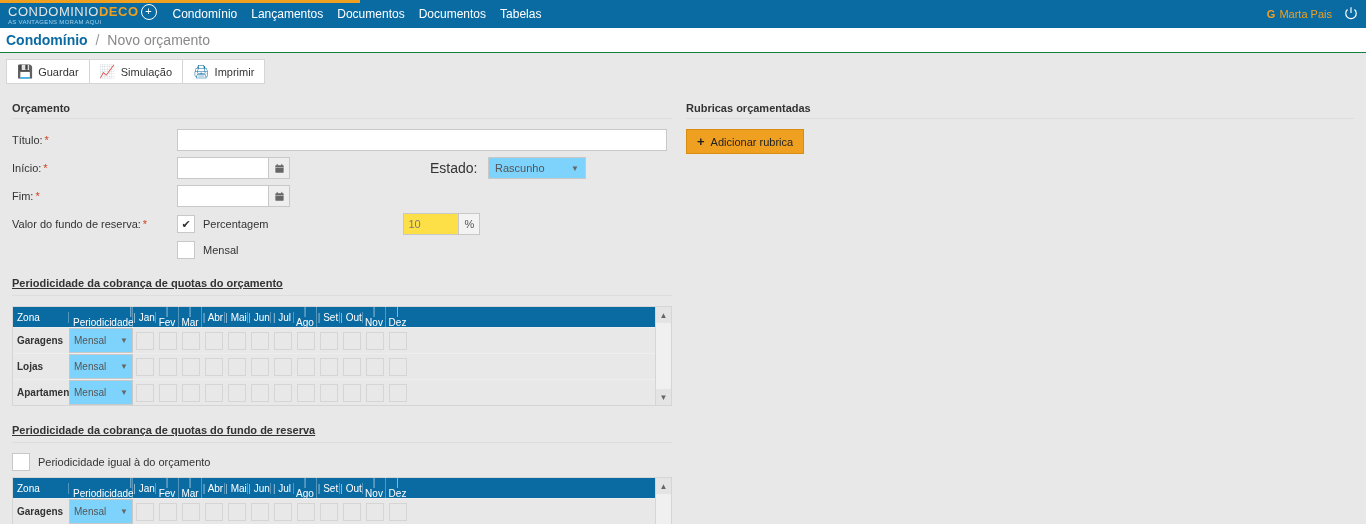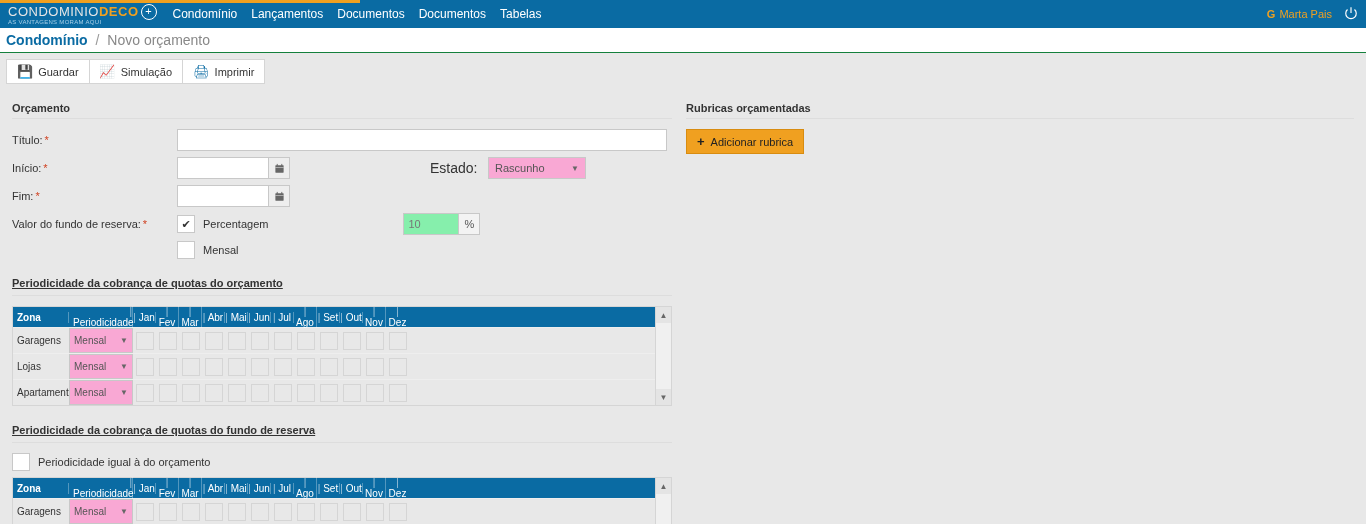--- a/index.html
+++ b/index.html
@@ -38,42 +38,42 @@
 
 .form-row { display: flex; align-items: center; margin-bottom: 6px; }
 .form-label { width: 165px; font-size: 11px; color: #333; }
 .req { color: #d04020; margin-left: 2px; }
 .input-text { height: 22px; border: 1px solid #c8c8c8; padding: 2px 4px; font-size: 11px; background: #fff; }
 .input-full { width: 490px; }
 .input-date { width: 92px; }
 .calendar-btn { width: 22px; height: 22px; border: 1px solid #c8c8c8; background: #eee; display: flex; align-items: center; justify-content: center; cursor: pointer; margin-left: -1px; }
 .calendar-btn svg { width: 11px; height: 11px; fill: #555; }
 .estado-label { width: 58px; font-size: 14px; margin-left: 140px; }
-.select-like { display: flex; align-items: center; height: 22px; border: 1px solid #c8c8c8; background: #f9a8d4; padding: 0 6px; min-width: 98px; justify-content: space-between; cursor: pointer; font-size: 11px; color: #555; }
+.select-like { display: flex; align-items: center; height: 22px; border: 1px solid #c8c8c8; background: #7dd3fc; padding: 0 6px; min-width: 98px; justify-content: space-between; cursor: pointer; font-size: 11px; color: #555; }
 .chev { font-size: 8px; color: #666; }
 
 .chk { width: 18px; height: 18px; border: 1px solid #c8c8c8; background: #fff; display: flex; align-items: center; justify-content: center; cursor: pointer; }
 .chk.checked::after { content: "✔"; font-size: 11px; color: #333; }
 .chk-label { margin-left: 8px; font-size: 11px; }
-.input-num { width: 56px; height: 22px; border: 1px solid #c8c8c8; padding: 2px 4px; font-size: 11px; background: #86efac; color:#777; margin-left: 135px; }
+.input-num { width: 56px; height: 22px; border: 1px solid #c8c8c8; padding: 2px 4px; font-size: 11px; background: #fde047; color:#777; margin-left: 135px; }
 .pct-btn { width: 22px; height: 22px; border: 1px solid #c8c8c8; background: #f3f3f3; display: flex; align-items: center; justify-content: center; margin-left: -1px; font-size: 11px; color:#555; }
 
 .sub-section { margin-top: 18px; }
 .sub-title { font-weight: bold; font-size: 11px; margin-bottom: 6px; text-decoration: underline; }
 
 .grid-wrap { display: flex; }
 .grid { border: 1px solid #d5d5d5; flex: 1; }
 .grid-head { background: #0a6ba3; color: #fff; display: flex; font-size: 10px; height: 20px; align-items: center; }
-.gh-zona { width: 56px; padding-left: 4px; border-right: 1px solid rgba(255,255,255,0.3); font-weight: bold; }
+.gh-zona { width: 56px; padding-left: 4px; border-right: 1px solid rgba(255,255,255,0.3); }
 .gh-period { width: 64px; padding-left: 4px; border-right: 1px solid rgba(255,255,255,0.3); text-align: right; }
 .gh-m { width: 23px; text-align: center; border-right: 1px solid rgba(255,255,255,0.3); }
 .gh-m:last-child { border-right: none; }
 .grid-sep { color: rgba(255,255,255,0.6); }
 .grid-row { display: flex; align-items: center; height: 26px; border-top: 1px solid #eee; padding: 2px 0; }
-.gc-zona { width: 56px; padding-left: 4px; font-size: 10px; }
+.gc-zona { width: 56px; padding-left: 4px; font-size: 10px; font-weight: bold; }
 .gc-period { width: 64px; }
 .gc-period .select-like { min-width: 56px; height: 25px; font-size: 10px; padding: 0 4px; }
 .gc-m { width: 23px; display:flex; justify-content:center; }
 .mbox { width: 18px; height: 18px; background: #e8e8e8; border: 1px solid #d5d5d5; }
 .vscroll { width: 16px; background: #f0f0f0; border: 1px solid #d5d5d5; border-left: none; display: flex; flex-direction: column; }
 .vs-btn { height: 16px; background: #e4e4e4; display:flex; align-items:center; justify-content:center; font-size:8px; color:#666; cursor:pointer; }
 .vs-track { flex: 1; }
 
 .add-rubrica { display: inline-flex; align-items: center; gap: 6px; background: #f0a020; color: #222; border: 1px solid #d88c10; padding: 4px 10px; cursor: pointer; font-size: 11px; }
 .add-rubrica .plus { font-weight: bold; font-size: 13px; }

